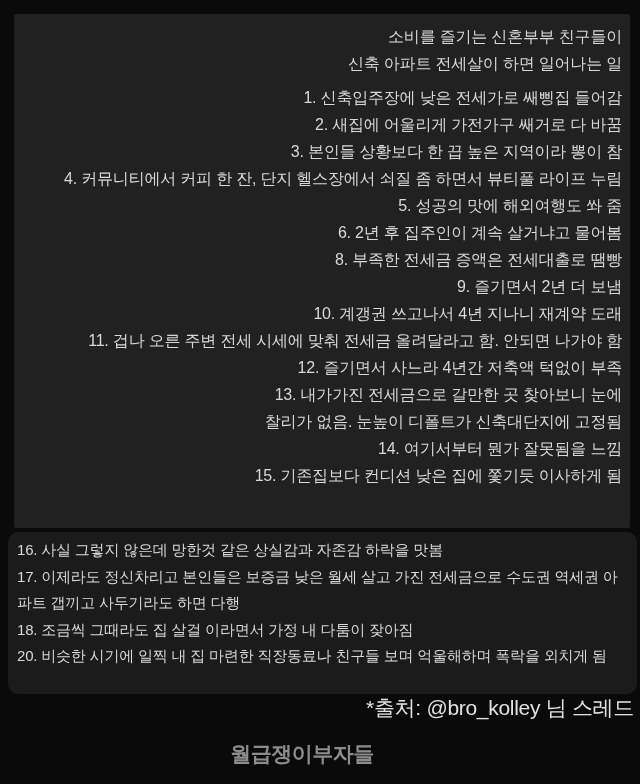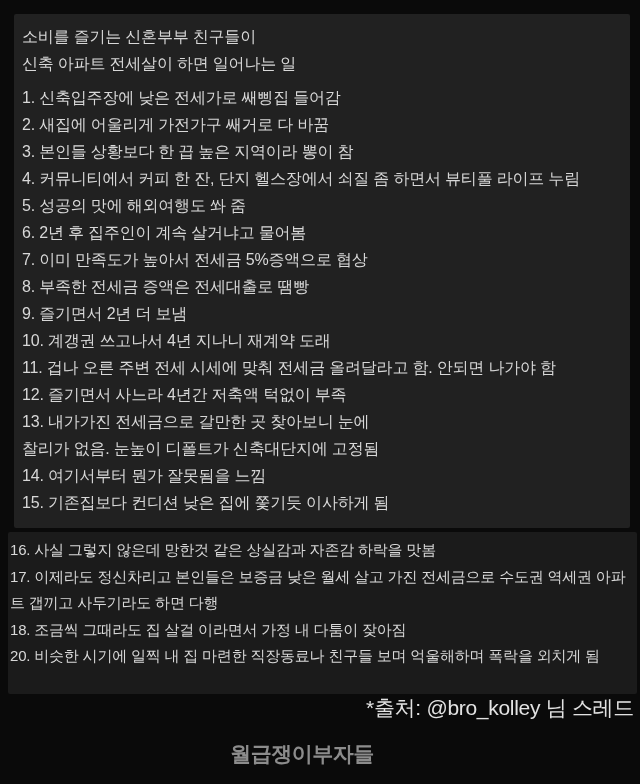--- a/index.html
+++ b/index.html
@@ -27,32 +27,33 @@
     height: 514px;
     background: #212121;
     border-radius: 2px;
     padding: 9px 8px 6px 8px;
     font-size: 16px;
     line-height: 27px;
     letter-spacing: -0.2px;
   }
   #panel-top .line {
     white-space: nowrap;
+    text-align: right;
   }
   #panel-top .first-item {
     margin-top: 7px;
   }
   #panel-bottom {
     left: 8px;
     top: 532px;
     width: 629px;
     height: 162px;
     background: #1b1b1b;
-    border-radius: 2px;
-    padding: 5px 6px 5px 2px;
+    border-radius: 10px;
+    padding: 5px 6px 5px 9px;
     font-size: 15px;
     line-height: 26.5px;
     letter-spacing: -0.2px;
   }
   #panel-bottom .line {
     white-space: normal;
   }
   #source-line {
     position: absolute;
     top: 694px;
@@ -82,21 +83,20 @@
 
 <div id="panel-top" class="panel">
   <div class="line">소비를 즐기는 신혼부부 친구들이</div>
   <div class="line">신축 아파트 전세살이 하면 일어나는 일</div>
   <div class="line first-item">1. 신축입주장에 낮은 전세가로 쌔삥집 들어감</div>
   <div class="line">2. 새집에 어울리게 가전가구 쌔거로 다 바꿈</div>
   <div class="line">3. 본인들 상황보다 한 끕 높은 지역이라 뽕이 참</div>
   <div class="line">4. 커뮤니티에서 커피 한 잔, 단지 헬스장에서 쇠질 좀 하면서 뷰티풀 라이프 누림</div>
   <div class="line">5. 성공의 맛에 해외여행도 쏴 줌</div>
   <div class="line">6. 2년 후 집주인이 계속 살거냐고 물어봄</div>
-  <div class="line">7. 이미 만족도가 높아서 전세금 5%증액으로 협상</div>
   <div class="line">8. 부족한 전세금 증액은 전세대출로 땜빵</div>
   <div class="line">9. 즐기면서 2년 더 보냄</div>
   <div class="line">10. 계갱권 쓰고나서 4년 지나니 재계약 도래</div>
   <div class="line">11. 겁나 오른 주변 전세 시세에 맞춰 전세금 올려달라고 함. 안되면 나가야 함</div>
   <div class="line">12. 즐기면서 사느라 4년간 저축액 턱없이 부족</div>
   <div class="line">13. 내가가진 전세금으로 갈만한 곳 찾아보니 눈에</div>
   <div class="line">찰리가 없음. 눈높이 디폴트가 신축대단지에 고정됨</div>
   <div class="line">14. 여기서부터 뭔가 잘못됨을 느낌</div>
   <div class="line">15. 기존집보다 컨디션 낮은 집에 쫓기듯 이사하게 됨</div>
 </div>

